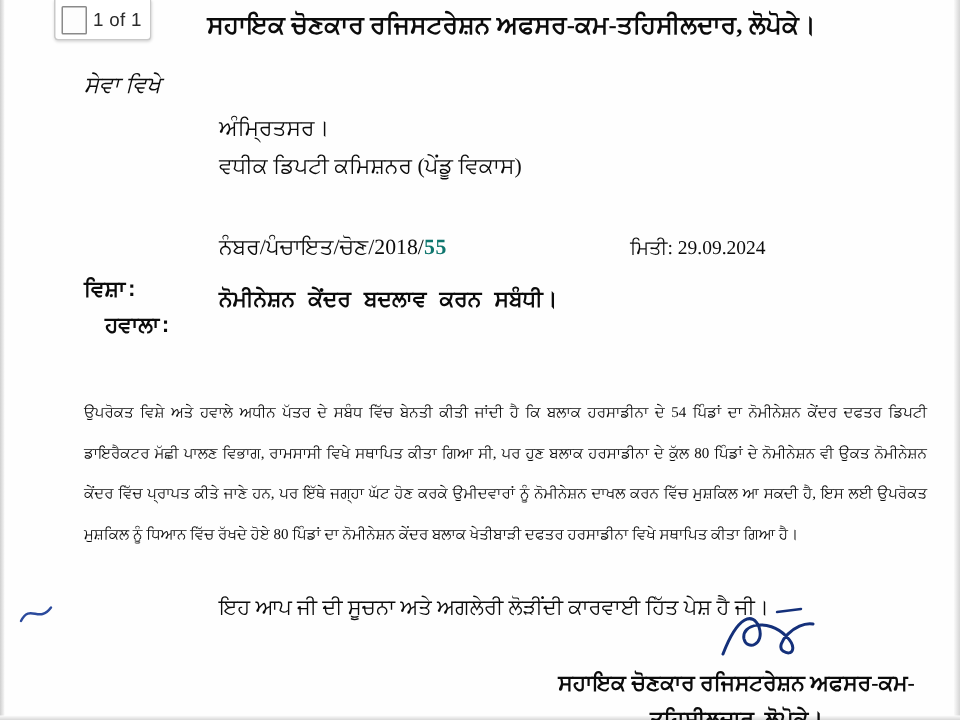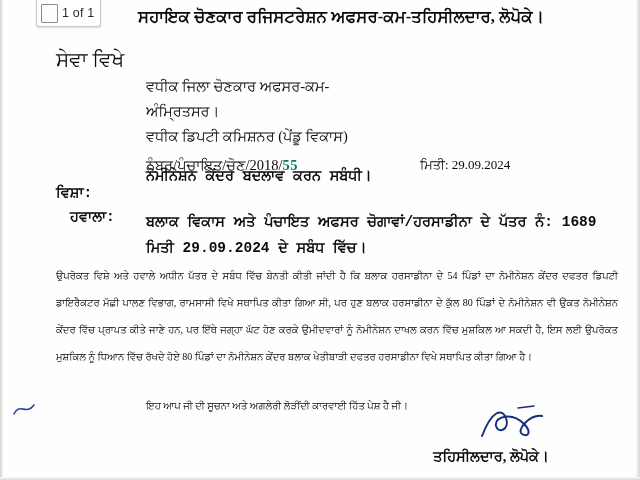--- a/index.html
+++ b/index.html
@@ -90,21 +90,22 @@
     font-weight: bold;
     letter-spacing: 0.1px;
     padding-left: 60px;
     padding-right: 18px;
     line-height: 22px;
   }
   .to-line {
     position: absolute;
     left: 56px;
     top: 48px;
-    font-size: 20px;
+    font-size: 15px;
+    font-style: italic;
   }
   .addr {
     position: absolute;
     left: 146px;
     top: 74px;
     font-size: 14.5px;
     line-height: 25px;
   }
   .addr div { white-space: nowrap; }
 
@@ -132,40 +133,40 @@
   .field {
     position: absolute;
     font-size: 14.5px;
     font-weight: bold;
     font-family: Liberation Mono, monospace;
   }
   .field-label { left: 56px; }
   .field-value { left: 146px; font-weight: bold; }
 
   .subject-label { top: 185px; }
-  .subject-value { top: 168px; }
+  .subject-value { top: 192px; }
   .ref-label { top: 209px; margin-left: 14px; }
   .ref-value { top: 209px; width: 470px; line-height: 26px; }
 
   .para {
     position: absolute;
     left: 56px;
     right: 22px;
     top: 262px;
     font-size: 10px;
     line-height: 27px;
     text-align: justify;
     text-justify: inter-word;
   }
   .para-2 {
     position: absolute;
     left: 146px;
     right: 22px;
     top: 392px;
-    font-size: 10px;
+    font-size: 14px;
     line-height: 27px;
   }
 
   .sign-block {
     position: absolute;
     right: 24px;
     top: 408px;
     width: 250px;
     text-align: center;
     font-size: 14.5px;
@@ -197,51 +198,50 @@
   <div class="scan-edge-right"></div>
   <div class="scan-edge-bottom"></div>
 
   <div class="doc">
 
     <div class="title">ਸਹਾਇਕ ਚੋਣਕਾਰ ਰਜਿਸਟਰੇਸ਼ਨ ਅਫਸਰ-ਕਮ-ਤਹਿਸੀਲਦਾਰ, ਲੋਪੋਕੇ।</div>
 
     <div class="to-line">ਸੇਵਾ ਵਿਖੇ</div>
 
     <div class="addr">
-      <div>ਵਧੀਕ ਜਿਲਾ ਚੋਣਕਾਰ ਅਫਸਰ-ਕਮ-</div>
       <div>ਅੰਮ੍ਰਿਤਸਰ।</div>
       <div>ਵਧੀਕ ਡਿਪਟੀ ਕਮਿਸ਼ਨਰ (ਪੇਂਡੂ ਵਿਕਾਸ)</div>
     </div>
 
     <div class="memo-row memo-num">
       <span>ਨੰਬਰ/ਪੰਚਾਇਤ/ਚੋਣ/2018/</span><span class="hand">55</span>
     </div>
 
     <div class="memo-date">
       <span>ਮਿਤੀ:</span>
       <span>29.09.2024</span>
     </div>
 
     <div class="field field-label subject-label">ਵਿਸ਼ਾ:</div>
     <div class="field field-value subject-value">ਨੋਮੀਨੇਸ਼ਨ ਕੇਂਦਰ ਬਦਲਾਵ ਕਰਨ ਸਬੰਧੀ।</div>
 
     <div class="field field-label ref-label">ਹਵਾਲਾ:</div>
-    <div class="field field-value ref-value">ਬਲਾਕ ਵਿਕਾਸ ਅਤੇ ਪੰਚਾਇਤ ਅਫਸਰ ਚੋਗਾਵਾਂ/ਹਰਸਾਡੀਨਾ ਦੇ ਪੱਤਰ ਨੰ: 1689 ਮਿਤੀ 29.09.2024 ਦੇ ਸਬੰਧ ਵਿੱਚ।</div>
 
     <div class="para">ਉਪਰੋਕਤ ਵਿਸ਼ੇ ਅਤੇ ਹਵਾਲੇ ਅਧੀਨ ਪੱਤਰ ਦੇ ਸਬੰਧ ਵਿੱਚ ਬੇਨਤੀ ਕੀਤੀ ਜਾਂਦੀ ਹੈ ਕਿ ਬਲਾਕ ਹਰਸਾਡੀਨਾ ਦੇ 54 ਪਿੰਡਾਂ ਦਾ ਨੋਮੀਨੇਸ਼ਨ ਕੇਂਦਰ ਦਫਤਰ ਡਿਪਟੀ ਡਾਇਰੈਕਟਰ ਮੱਛੀ ਪਾਲਣ ਵਿਭਾਗ, ਰਾਮਸਾਸੀ ਵਿਖੇ ਸਥਾਪਿਤ ਕੀਤਾ ਗਿਆ ਸੀ, ਪਰ ਹੁਣ ਬਲਾਕ ਹਰਸਾਡੀਨਾ ਦੇ ਕੁੱਲ 80 ਪਿੰਡਾਂ ਦੇ ਨੋਮੀਨੇਸ਼ਨ ਵੀ ਉਕਤ ਨੋਮੀਨੇਸ਼ਨ ਕੇਂਦਰ ਵਿੱਚ ਪ੍ਰਾਪਤ ਕੀਤੇ ਜਾਣੇ ਹਨ, ਪਰ ਇੱਥੇ ਜਗ੍ਹਾ ਘੱਟ ਹੋਣ ਕਰਕੇ ਉਮੀਦਵਾਰਾਂ ਨੂੰ ਨੋਮੀਨੇਸ਼ਨ ਦਾਖਲ ਕਰਨ ਵਿੱਚ ਮੁਸ਼ਕਿਲ ਆ ਸਕਦੀ ਹੈ, ਇਸ ਲਈ ਉਪਰੋਕਤ ਮੁਸ਼ਕਿਲ ਨੂੰ ਧਿਆਨ ਵਿੱਚ ਰੱਖਦੇ ਹੋਏ 80 ਪਿੰਡਾਂ ਦਾ ਨੋਮੀਨੇਸ਼ਨ ਕੇਂਦਰ ਬਲਾਕ ਖੇਤੀਬਾੜੀ ਦਫਤਰ ਹਰਸਾਡੀਨਾ ਵਿਖੇ ਸਥਾਪਿਤ ਕੀਤਾ ਗਿਆ ਹੈ।</div>
 
     <div class="para-2">ਇਹ ਆਪ ਜੀ ਦੀ ਸੂਚਨਾ ਅਤੇ ਅਗਲੇਰੀ ਲੋੜੀਂਦੀ ਕਾਰਵਾਈ ਹਿੱਤ ਪੇਸ਼ ਹੈ ਜੀ।</div>
 
     <div class="sign-block">
       <span class="signature">
         <svg width="90" height="38" viewBox="0 0 90 38" fill="none" xmlns="http://www.w3.org/2000/svg">
           <path d="M10 32 C 20 6, 30 4, 34 14 C 38 26, 26 30, 24 22 C 22 12, 40 8, 52 20 C 60 28, 56 34, 50 30 C 44 26, 58 10, 70 12" stroke="#14307a" stroke-width="2" stroke-linecap="round" fill="none"></path>
           <path d="M46 4 L 62 2" stroke="#14307a" stroke-width="1.6" stroke-linecap="round"></path>
         </svg>
       </span>
+      <div>ਸਹਾਇਕ ਚੋਣਕਾਰ ਰਜਿਸਟਰੇਸ਼ਨ ਅਫਸਰ-ਕਮ-</div>
       <div>ਤਹਿਸੀਲਦਾਰ, ਲੋਪੋਕੇ।</div>
     </div>
 
     <div class="stray-mark">
       <svg width="30" height="18" viewBox="0 0 30 18" fill="none" xmlns="http://www.w3.org/2000/svg">
         <path d="M2 14 C 8 2, 14 16, 22 5" stroke="#2b4a9c" stroke-width="1.6" stroke-linecap="round" fill="none"></path>
       </svg>
     </div>
 
   </div>

